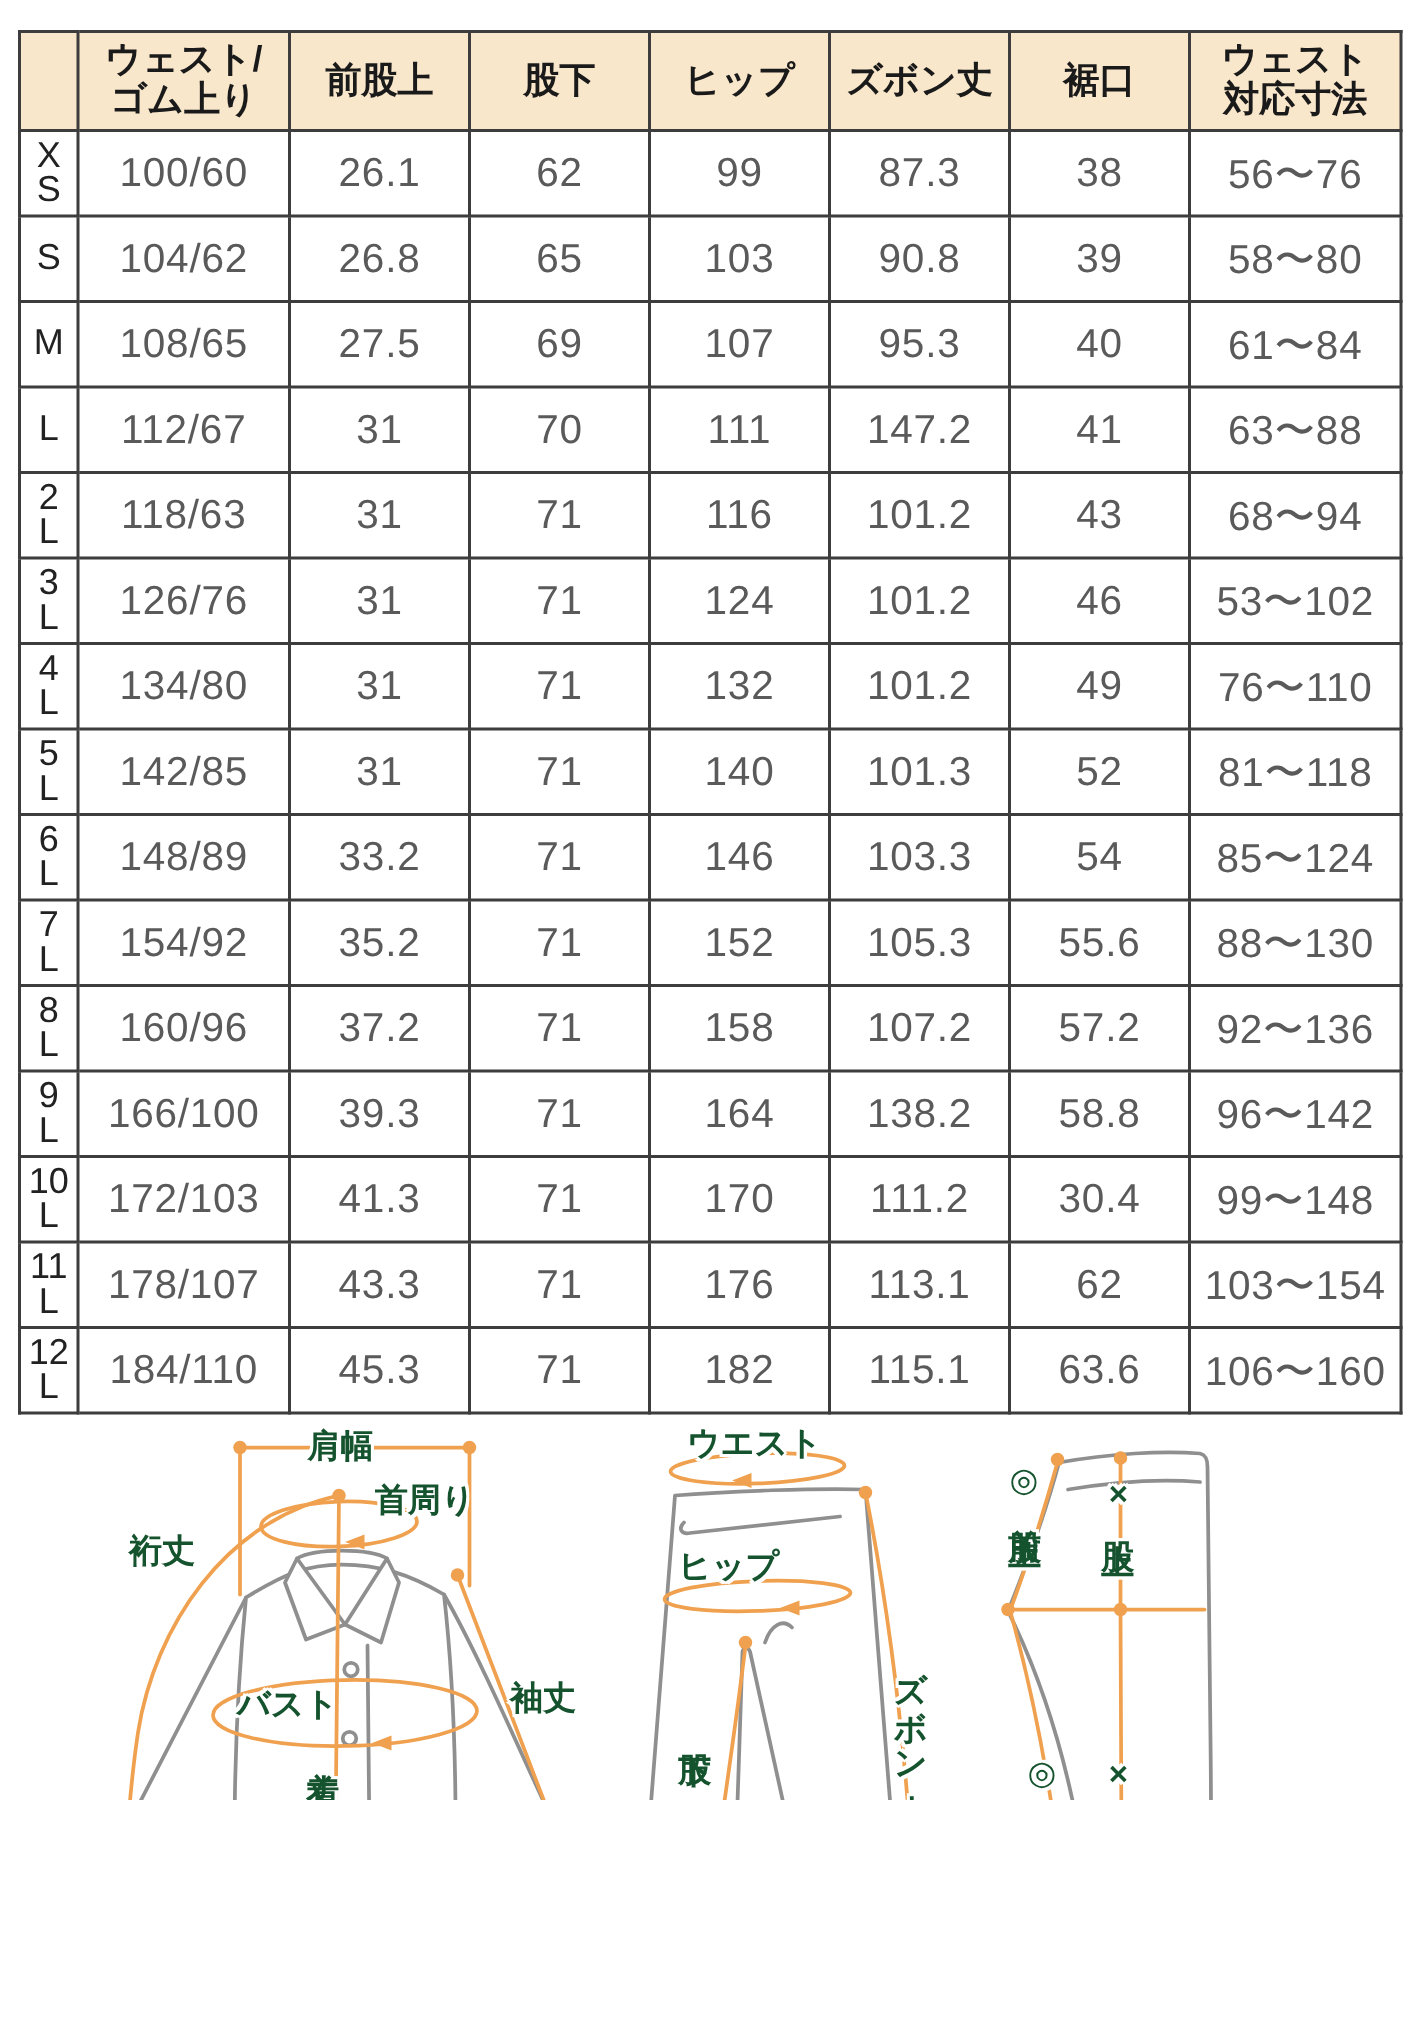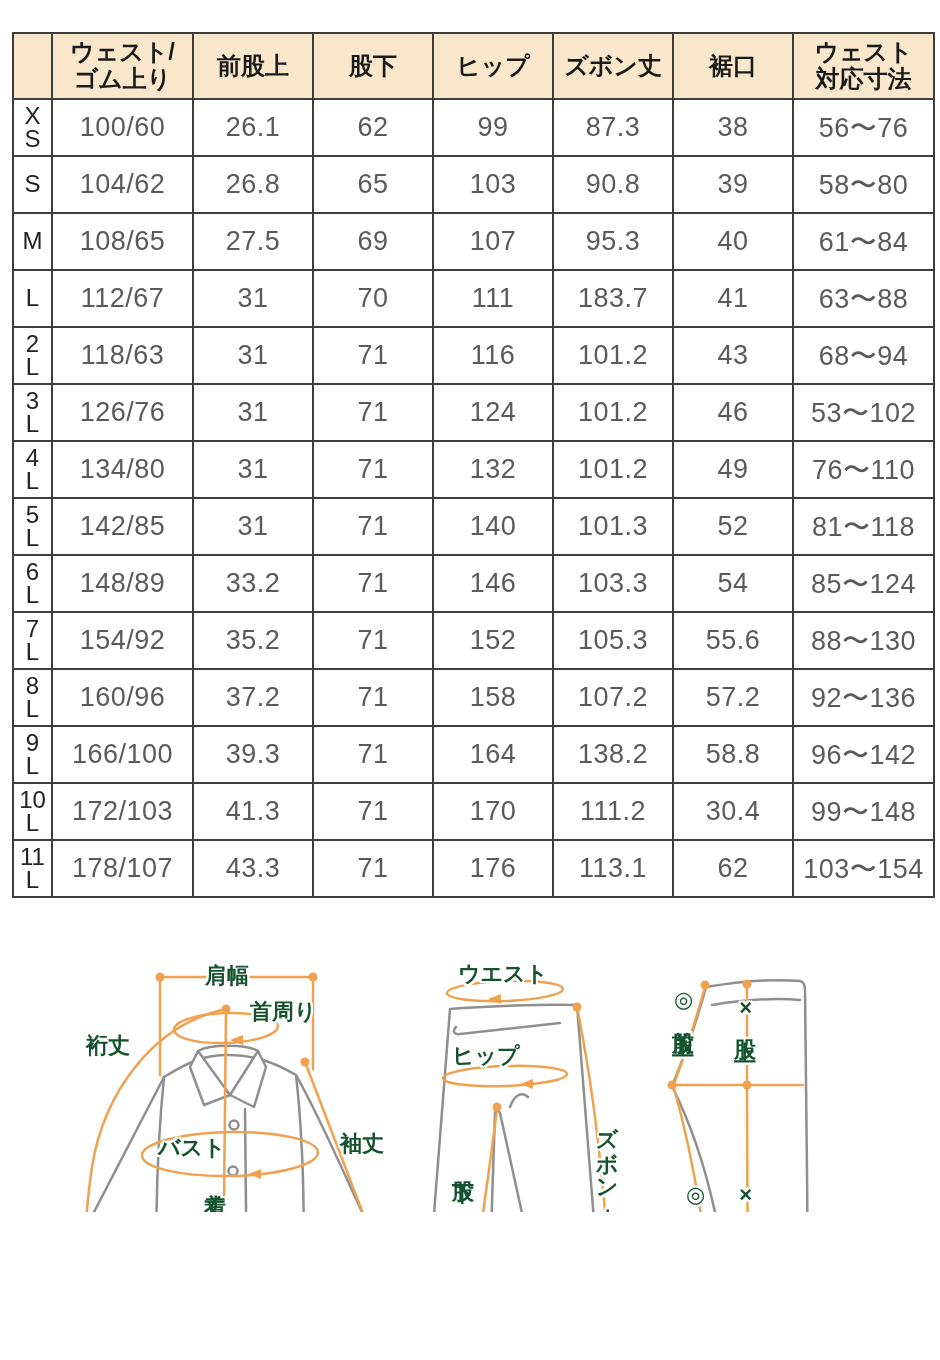--- a/index.html
+++ b/index.html
@@ -1,17 +1,17 @@
 <!DOCTYPE html>
 <html><head>
 <meta charset="utf-8">
 <style>
   html,body{margin:0;padding:0;background:#ffffff;}
   .screen{position:relative;width:940px;height:1200px;overflow:hidden;background:#fff;
-          font-family:"Liberation Sans","DejaVu Sans",sans-serif;margin-top:12px;}
+          font-family:"Liberation Sans","DejaVu Sans",sans-serif;}
   
   table.size-table{position:absolute;left:12px;top:20px;width:921px;border-collapse:collapse;table-layout:fixed;}
   .size-table th,.size-table td{border:2px solid #3d3d3d;text-align:center;vertical-align:middle;padding:0;}
   .size-table thead th{background:#f9e7cb;height:64px;font-size:24px;font-weight:bold;color:#1a1a1a;
                        white-space:pre-line;line-height:1.12;}
   .size-table tbody tr{height:57px;}
   .size-table tbody th{font-size:24px;font-weight:normal;color:#222;line-height:0.92;white-space:pre-line;background:#fff;}
   .size-table tbody td{font-size:27px;color:#5a5a5a;letter-spacing:0.5px;background:#fff;}
   
   .diagram-svg{position:absolute;left:0;top:945px;}
@@ -83,21 +83,21 @@
           <td>95.3</td>
           <td>40</td>
           <td>61〜84</td>
         </tr>
         <tr>
           <th>L</th>
           <td>112/67</td>
           <td>31</td>
           <td>70</td>
           <td>111</td>
-          <td>183.7</td>
+          <td>147.2</td>
           <td>41</td>
           <td>63〜88</td>
         </tr>
         <tr>
           <th>2
 L</th>
           <td>118/63</td>
           <td>31</td>
           <td>71</td>
           <td>116</td>
@@ -196,20 +196,31 @@
         <tr>
           <th>11
 L</th>
           <td>178/107</td>
           <td>43.3</td>
           <td>71</td>
           <td>176</td>
           <td>113.1</td>
           <td>62</td>
           <td>103〜154</td>
+        </tr>
+        <tr>
+          <th>12
+L</th>
+          <td>184/110</td>
+          <td>45.3</td>
+          <td>71</td>
+          <td>182</td>
+          <td>115.1</td>
+          <td>63.6</td>
+          <td>106〜160</td>
         </tr>
       </tbody>
   </table>
 
   <svg class="diagram-svg" width="940" height="415" viewBox="0 0 940 415">
 
     <g stroke="#8f8f8f" stroke-width="2.5" fill="#ffffff" stroke-linejoin="round" stroke-linecap="round">
       <path d="M164,120 L78,286 C73,297 77,306 87,310 L132,328 C141,331 147,326 151,316 L192,200 C185,170 175,140 164,120 Z"></path>
       <path d="M296,118 C320,160 350,230 368,268 C373,280 371,288 362,293 L318,318 C309,322 302,319 298,308 L262,198 C270,170 285,135 296,118 Z"></path>
       <path d="M164,120 C190,104 205,98 228,98 C252,98 272,104 296,118 C303,180 305,250 303,330 C303,345 297,351 282,351 L178,351 C163,351 157,345 157,330 C155,250 158,180 164,120 Z"></path>

